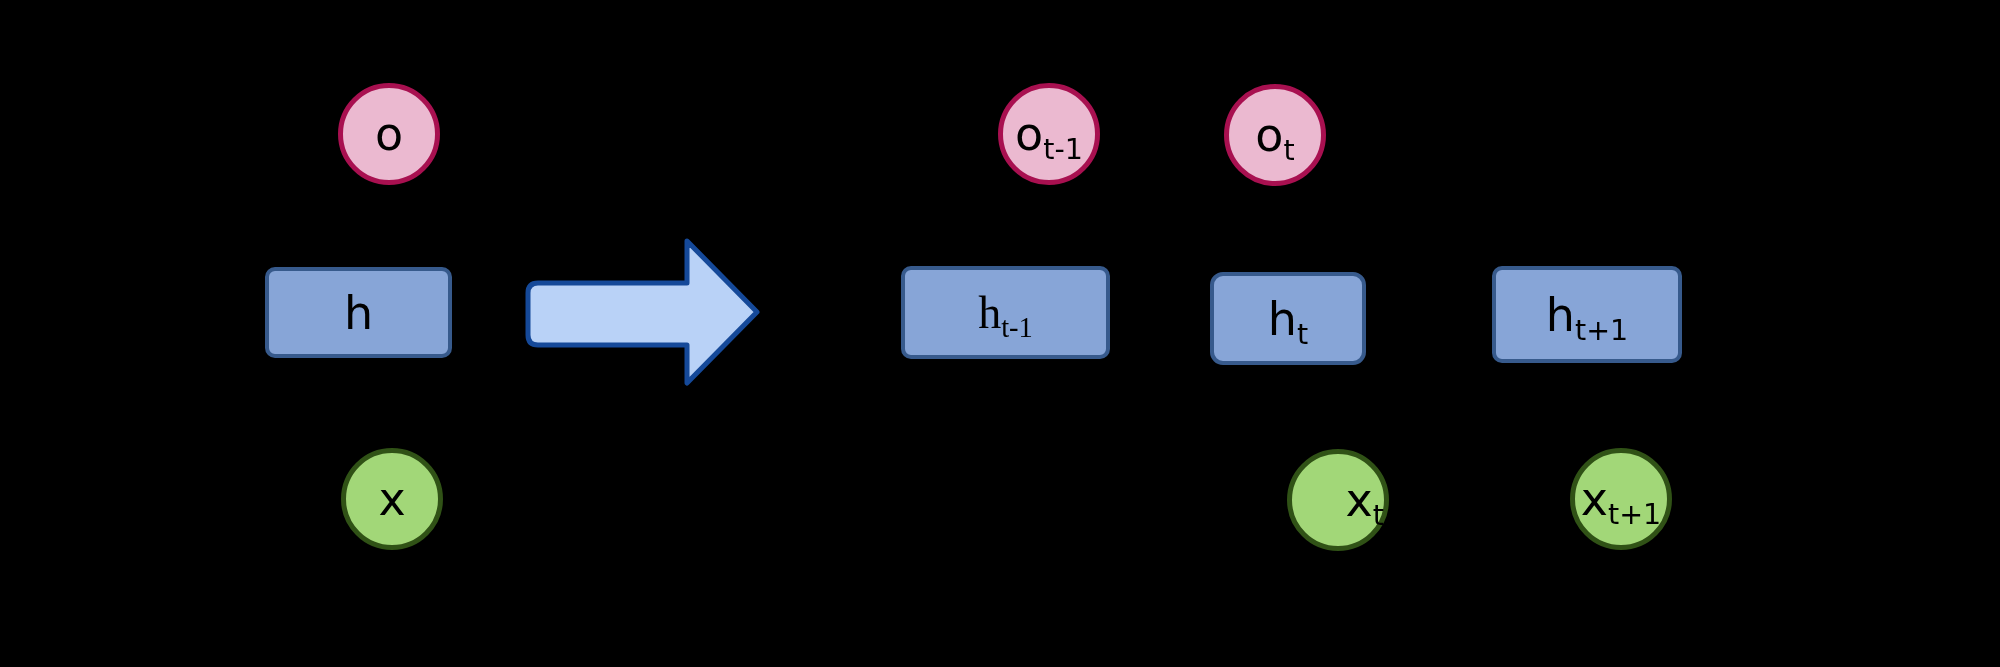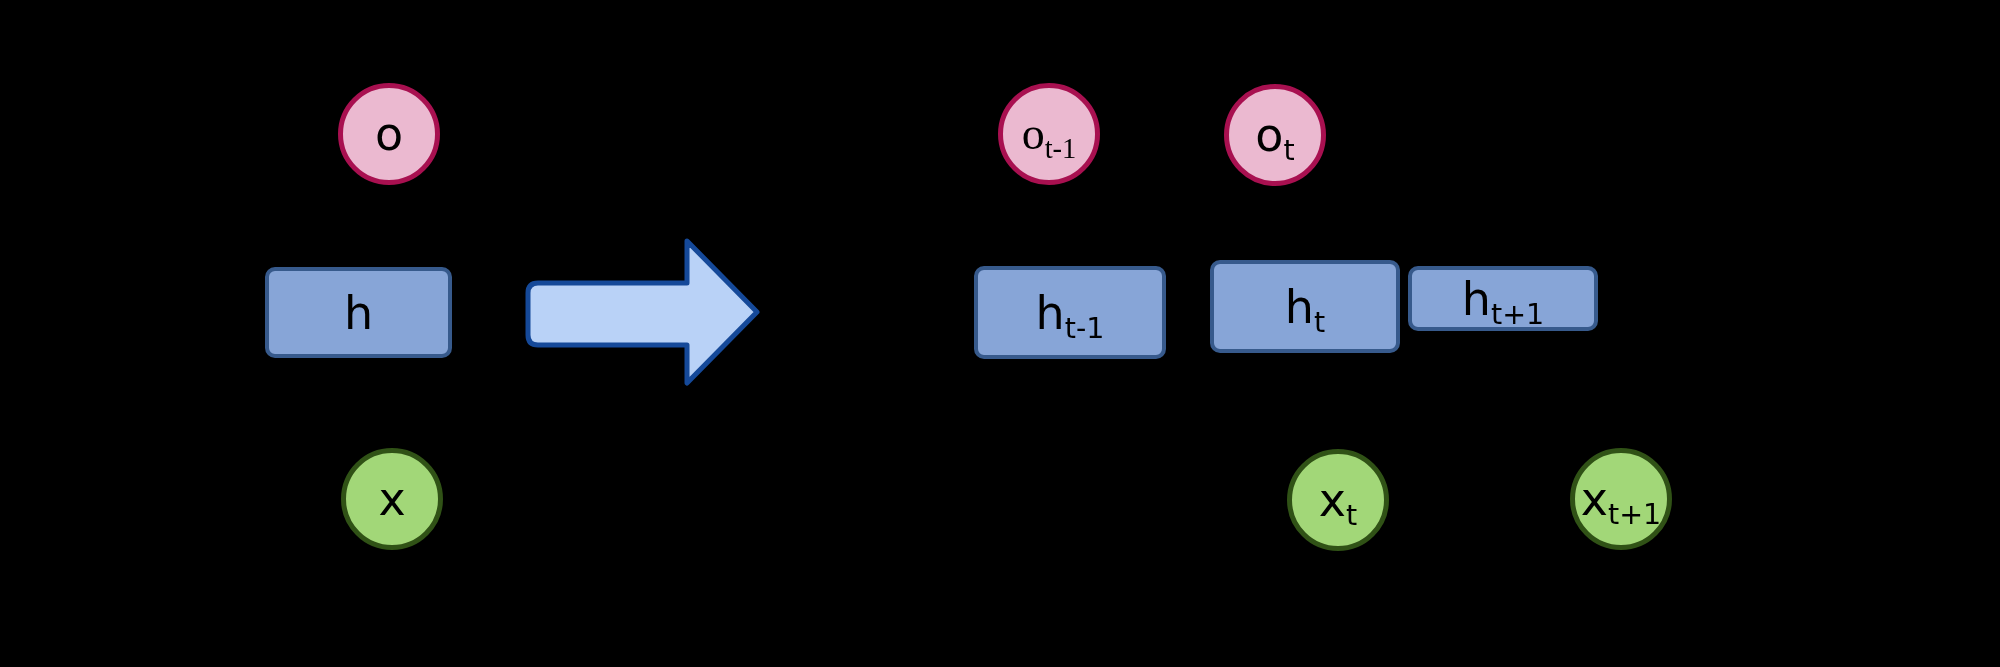--- a/index.html
+++ b/index.html
@@ -39,37 +39,37 @@
   </div>
 
   <div class="node circle input" style="left:341px;top:448px;">
     <span class="lbl">x</span>
   </div>
 
   <svg class="arrow" style="left:523px;top:236px;" width="239" height="152" viewBox="0 0 239 152">
     <path d="M 15 47 H 164 V 5 L 234 76 L 164 147 V 109 H 15 Q 5 109 5 99 V 57 Q 5 47 15 47 Z" fill="#b9d2f7"></path>
   </svg>
 
-  <div class="node circle output" style="left:998px;top:83px;font-family:Liberation Serif, serif;">
+  <div class="node circle output" style="left:998px;top:83px;">
     <span class="lbl"><span>o</span><sub>t-1</sub></span>
   </div>
-  <div class="node rect" style="left:974px;top:266px;width:192px;height:93px;">
+  <div class="node rect" style="left:901px;top:266px;width:209px;height:93px;font-family:Liberation Serif, serif;">
     <span class="lbl"><span>h</span><sub>t-1</sub></span>
   </div>
 
   <div class="node circle output" style="left:1224px;top:84px;">
     <span class="lbl"><span>o</span><sub>t</sub></span>
   </div>
-  <div class="node rect" style="left:1210px;top:260px;width:190px;height:93px;">
+  <div class="node rect" style="left:1210px;top:272px;width:156px;height:93px;border-radius:13px;">
     <span class="lbl"><span>h</span><sub>t</sub></span>
   </div>
-  <div class="node circle input" style="left:1287px;top:449px;">
+  <div class="node circle input" style="left:1287px;top:449px;justify-content:flex-end;">
     <span class="lbl"><span>x</span><sub>t</sub></span>
   </div>
 
-  <div class="node rect" style="left:1408px;top:266px;width:190px;height:65px;">
+  <div class="node rect" style="left:1492px;top:266px;width:190px;height:97px;">
     <span class="lbl"><span>h</span><sub>t+1</sub></span>
   </div>
   <div class="node circle input" style="left:1570px;top:448px;">
     <span class="lbl"><span>x</span><sub>t+1</sub></span>
   </div>
 
 </div>
 
 </body></html>

